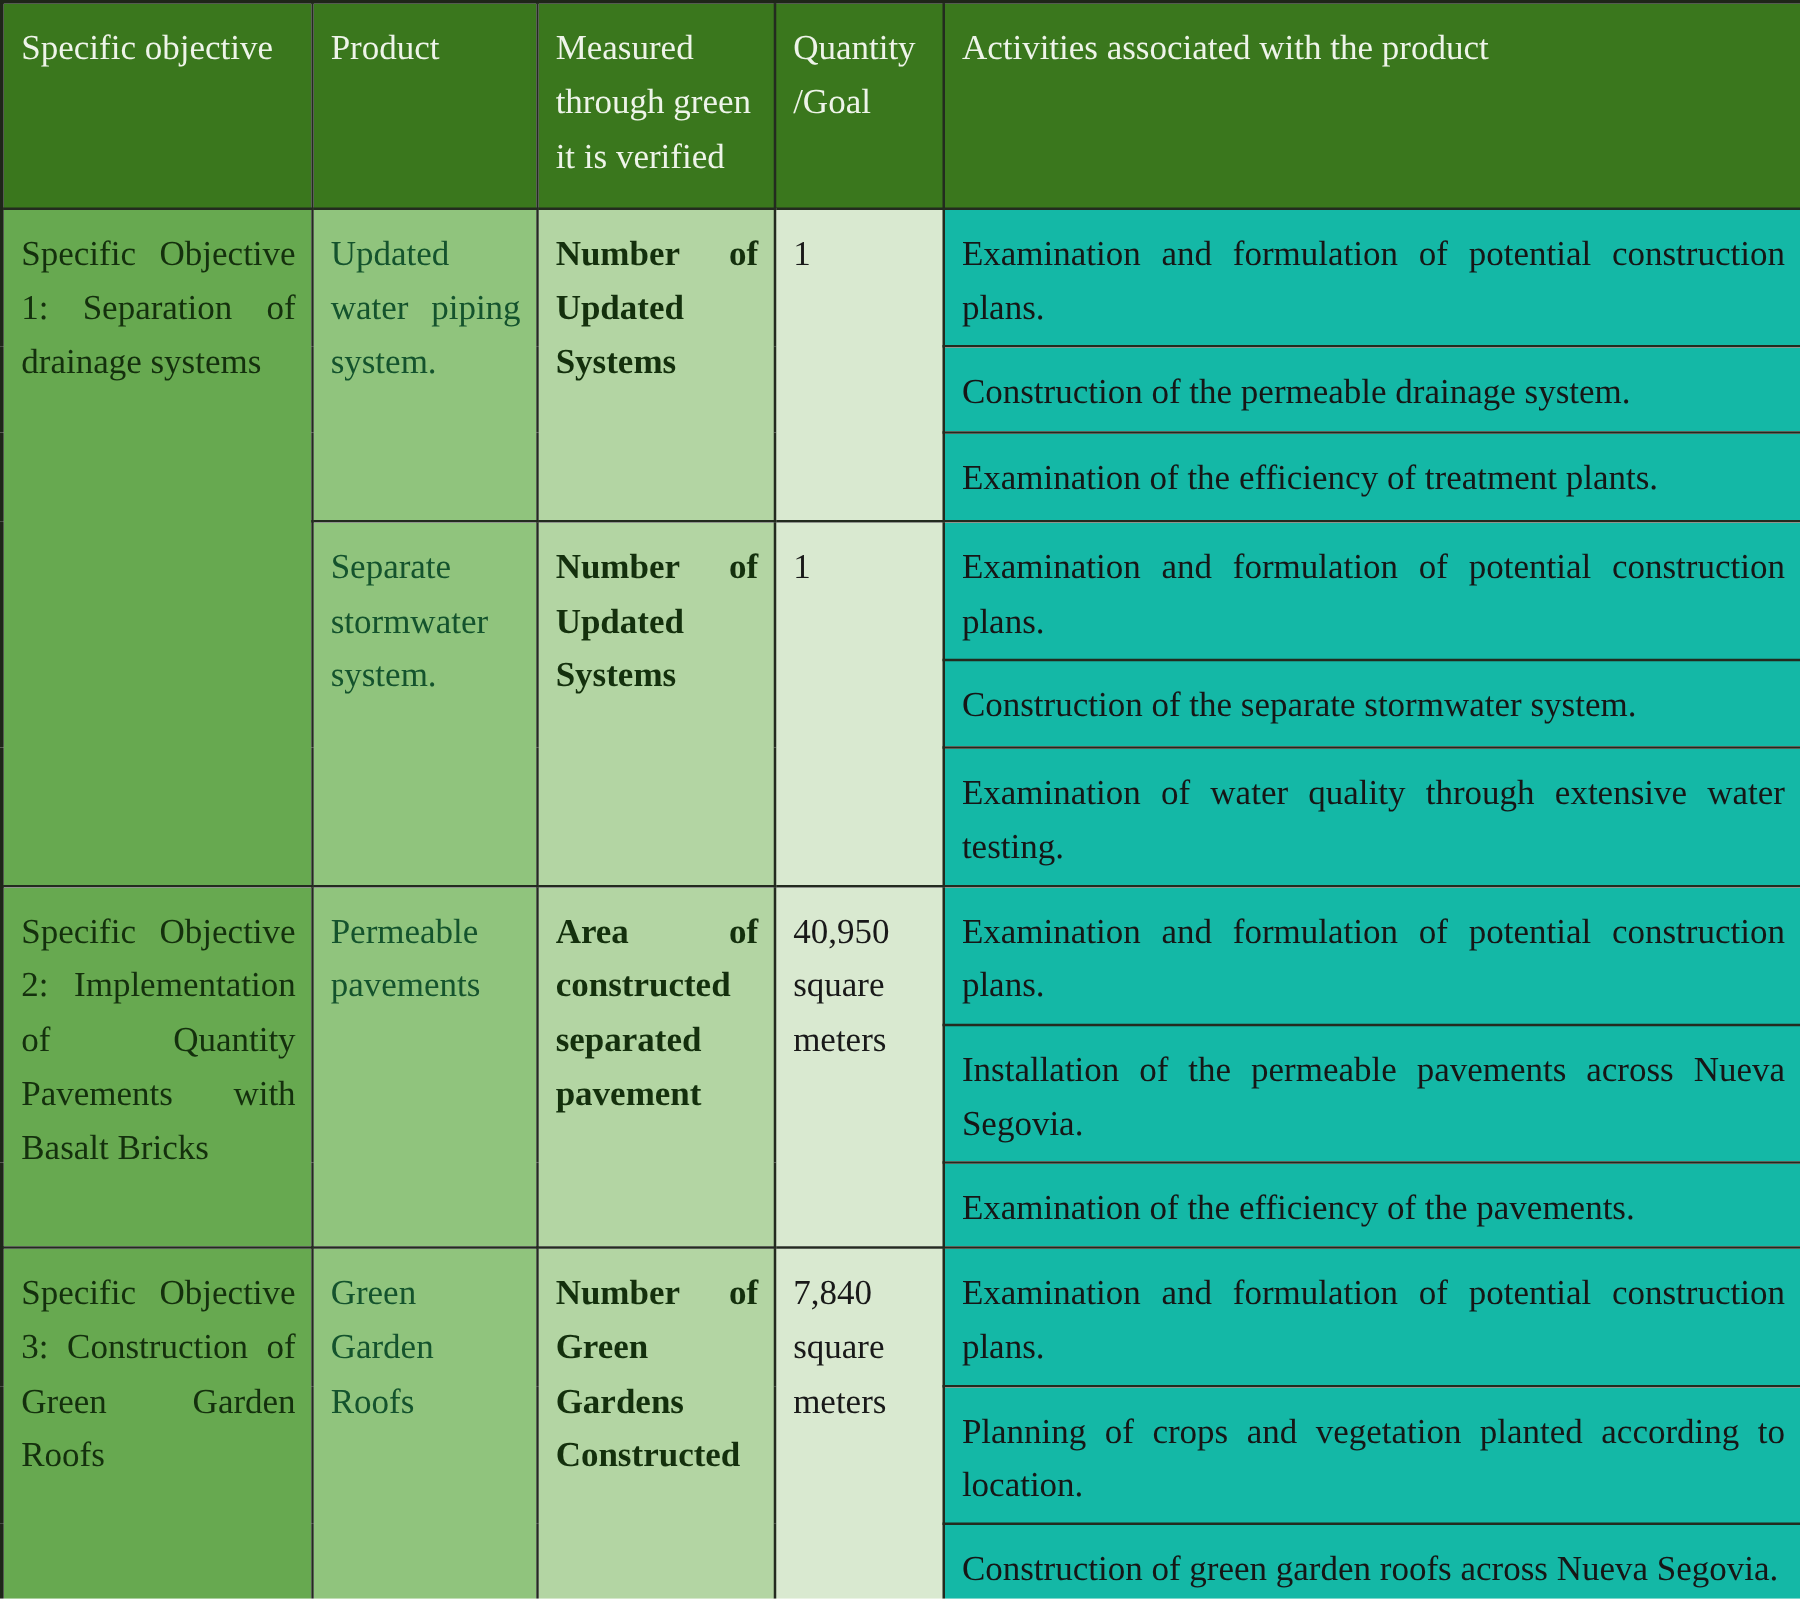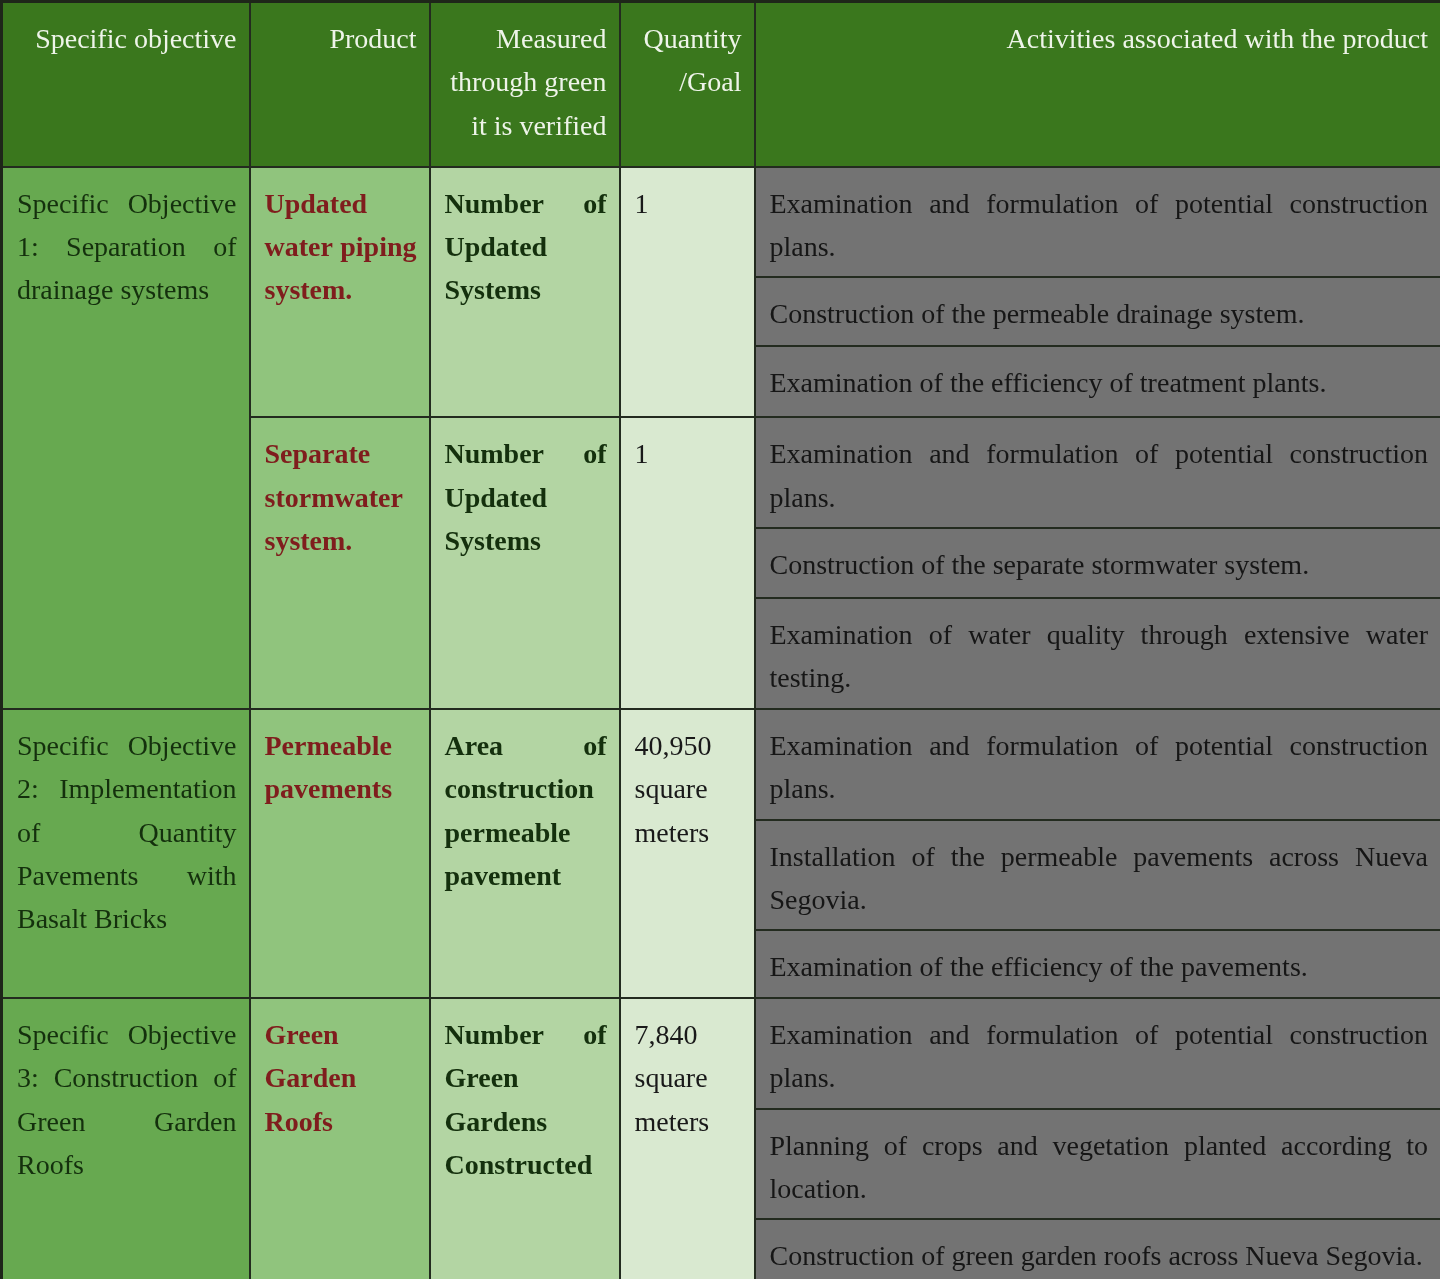--- a/index.html
+++ b/index.html
@@ -28,48 +28,47 @@
     border: 2px solid #232b1f;
     vertical-align: top;
     padding: 14px 12px 8px 14px;
     overflow: hidden;
     word-wrap: break-word;
   }
   th.hdr {
     background: #3a771d;
     color: #eef4e9;
     font-weight: normal;
-    text-align: right;
+    text-align: left;
     padding-top: 16px;
   }
   td.obj {
     background: #67a950;
     color: #14300d;
     text-align: justify;
     margin-top: 20px;
   }
   td.product {
     background: #90c47d;
-    color: #7f1d1d;
+    color: #14532d;
     text-align: justify;
-    font-weight: bold;
   }
   td.measure {
     background: #b3d5a3;
     color: #14300d;
     text-align: justify;
     font-weight: bold;
   }
   td.qty {
     background: #d9e9d0;
     color: #191919;
     text-align: left;
   }
   td.act {
-    background: #737373;
+    background: #14b8a6;
     color: #161616;
     text-align: justify;
     padding-left: 17px;
   }
 </style>
 </head>
 <body>
 
 <div class="page">
   <table class="objectives">
@@ -113,21 +112,21 @@
     <tr style="height:70px">
       <td class="act">Construction of the separate stormwater system.</td>
     </tr>
     <tr style="height:104px">
       <td class="act">Examination of water quality through extensive water testing.</td>
     </tr>
 
     <tr style="height:98px">
       <td class="obj" rowspan="3">Specific Objective 2: Implementation of Quantity Pavements with Basalt Bricks</td>
       <td class="product" rowspan="3">Permeable pavements</td>
-      <td class="measure" rowspan="3">Area of construction permeable pavement</td>
+      <td class="measure" rowspan="3">Area of constructed separated pavement</td>
       <td class="qty" rowspan="3">40,950 square meters</td>
       <td class="act">Examination and formulation of potential construction plans.</td>
     </tr>
     <tr style="height:100px">
       <td class="act">Installation of the permeable pavements across Nueva Segovia.</td>
     </tr>
     <tr style="height:65px">
       <td class="act">Examination of the efficiency of the pavements.</td>
     </tr>
 

